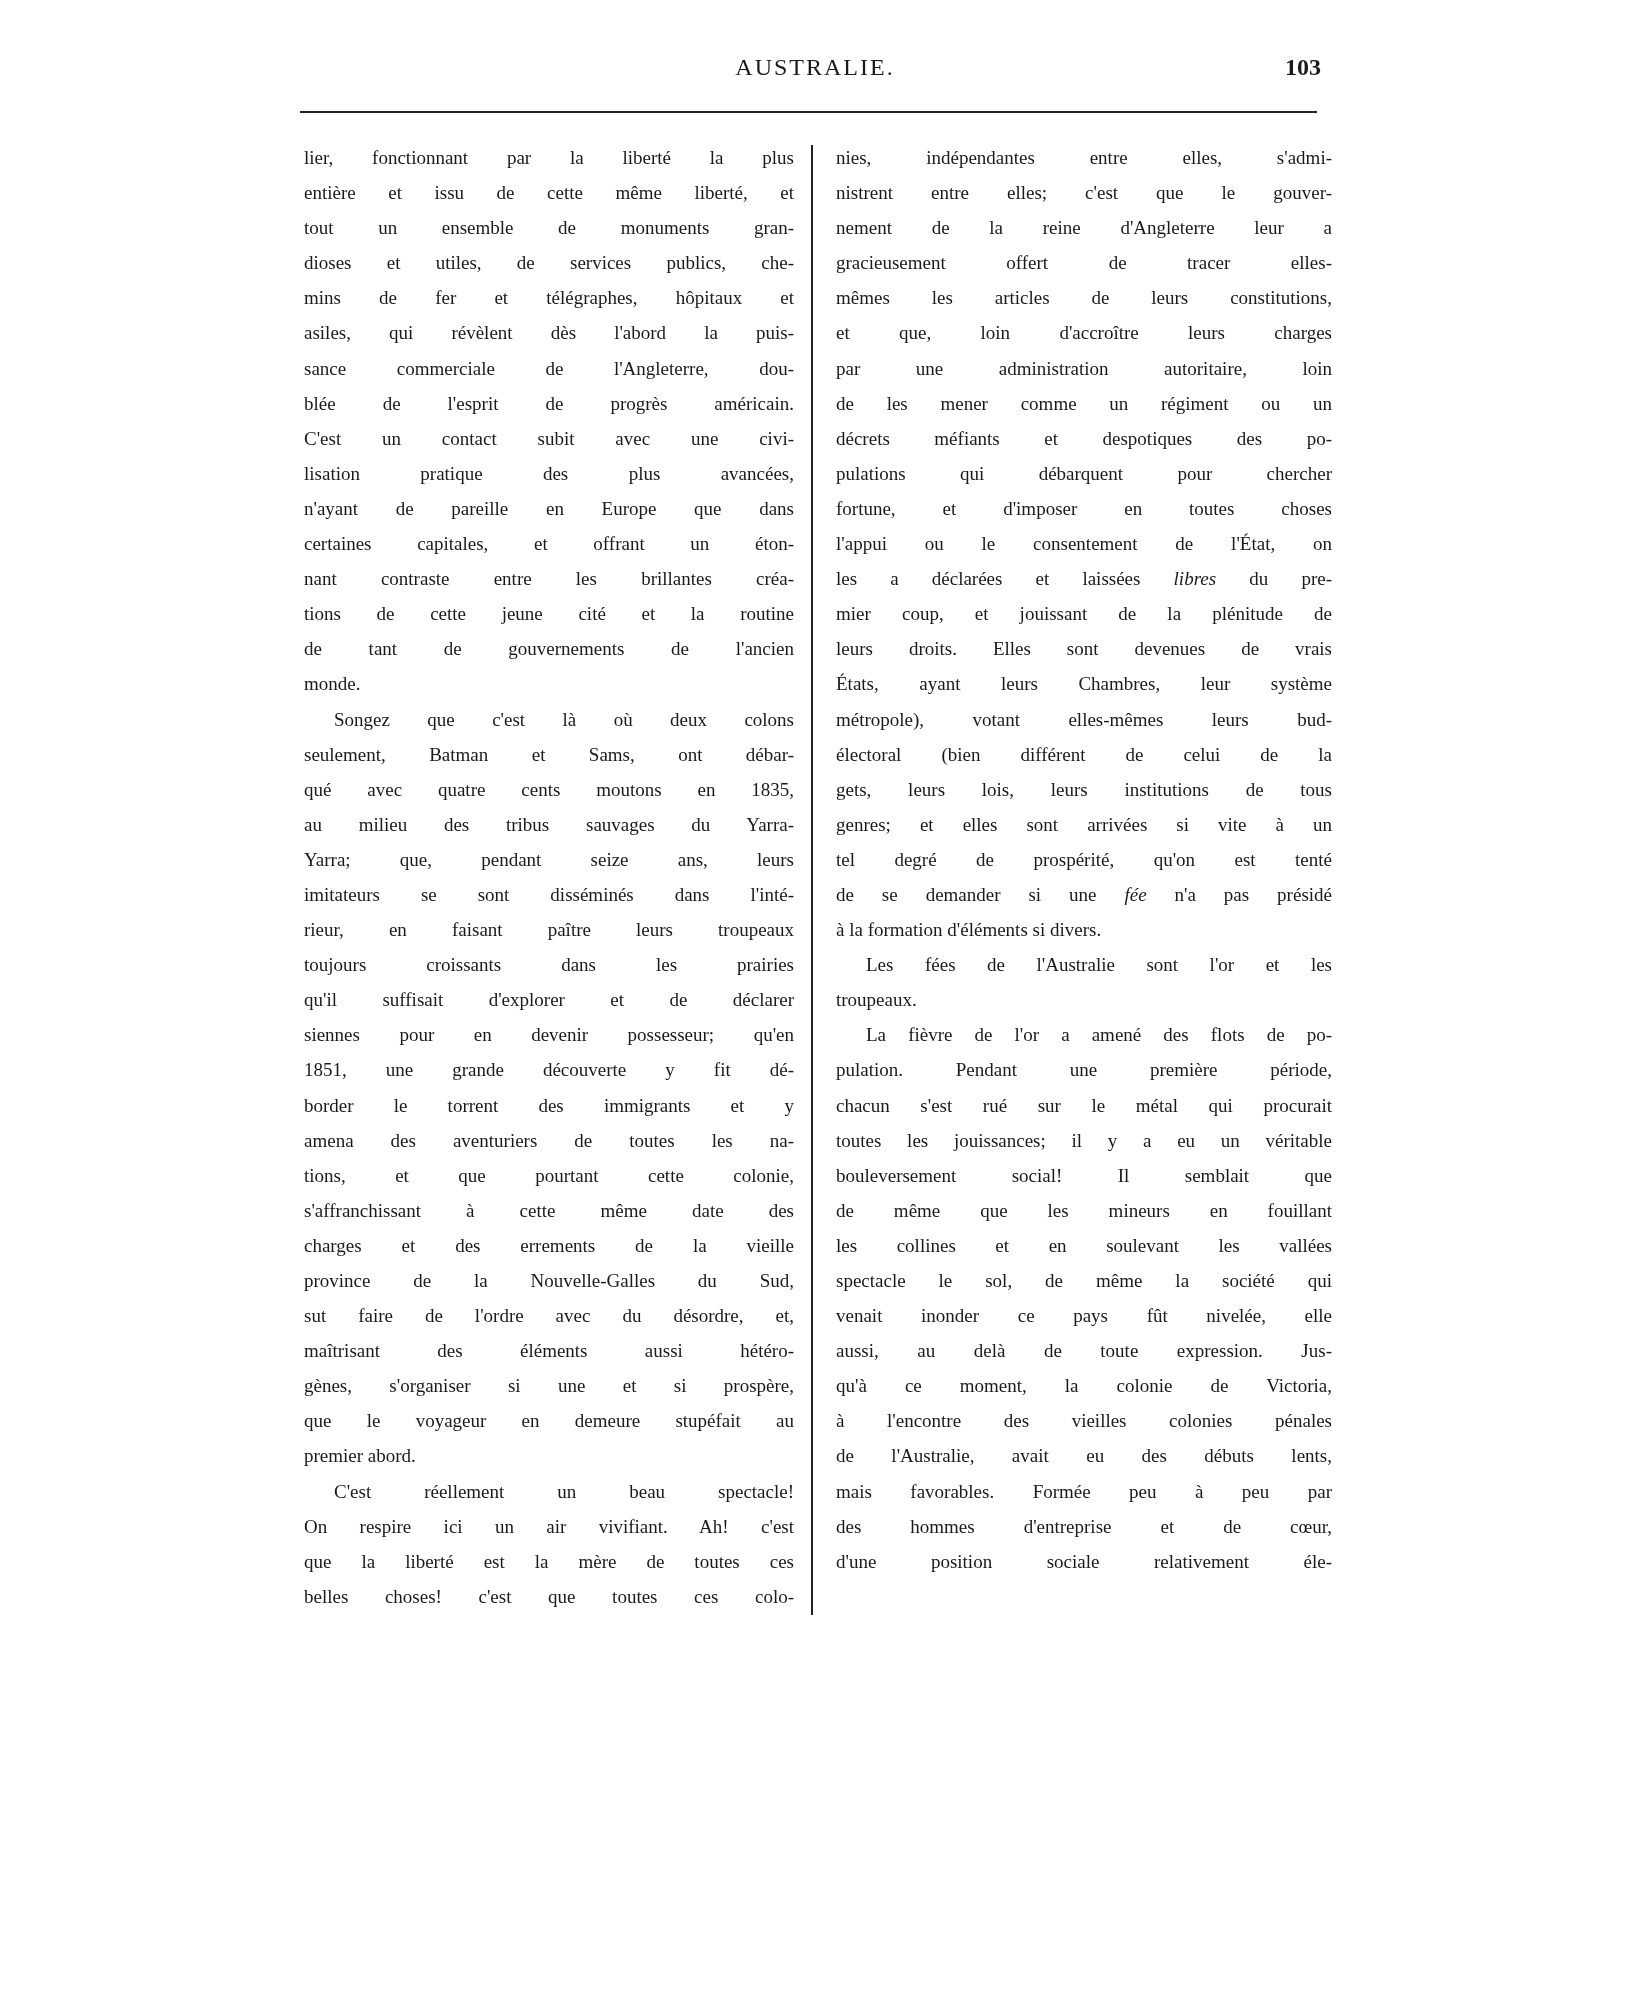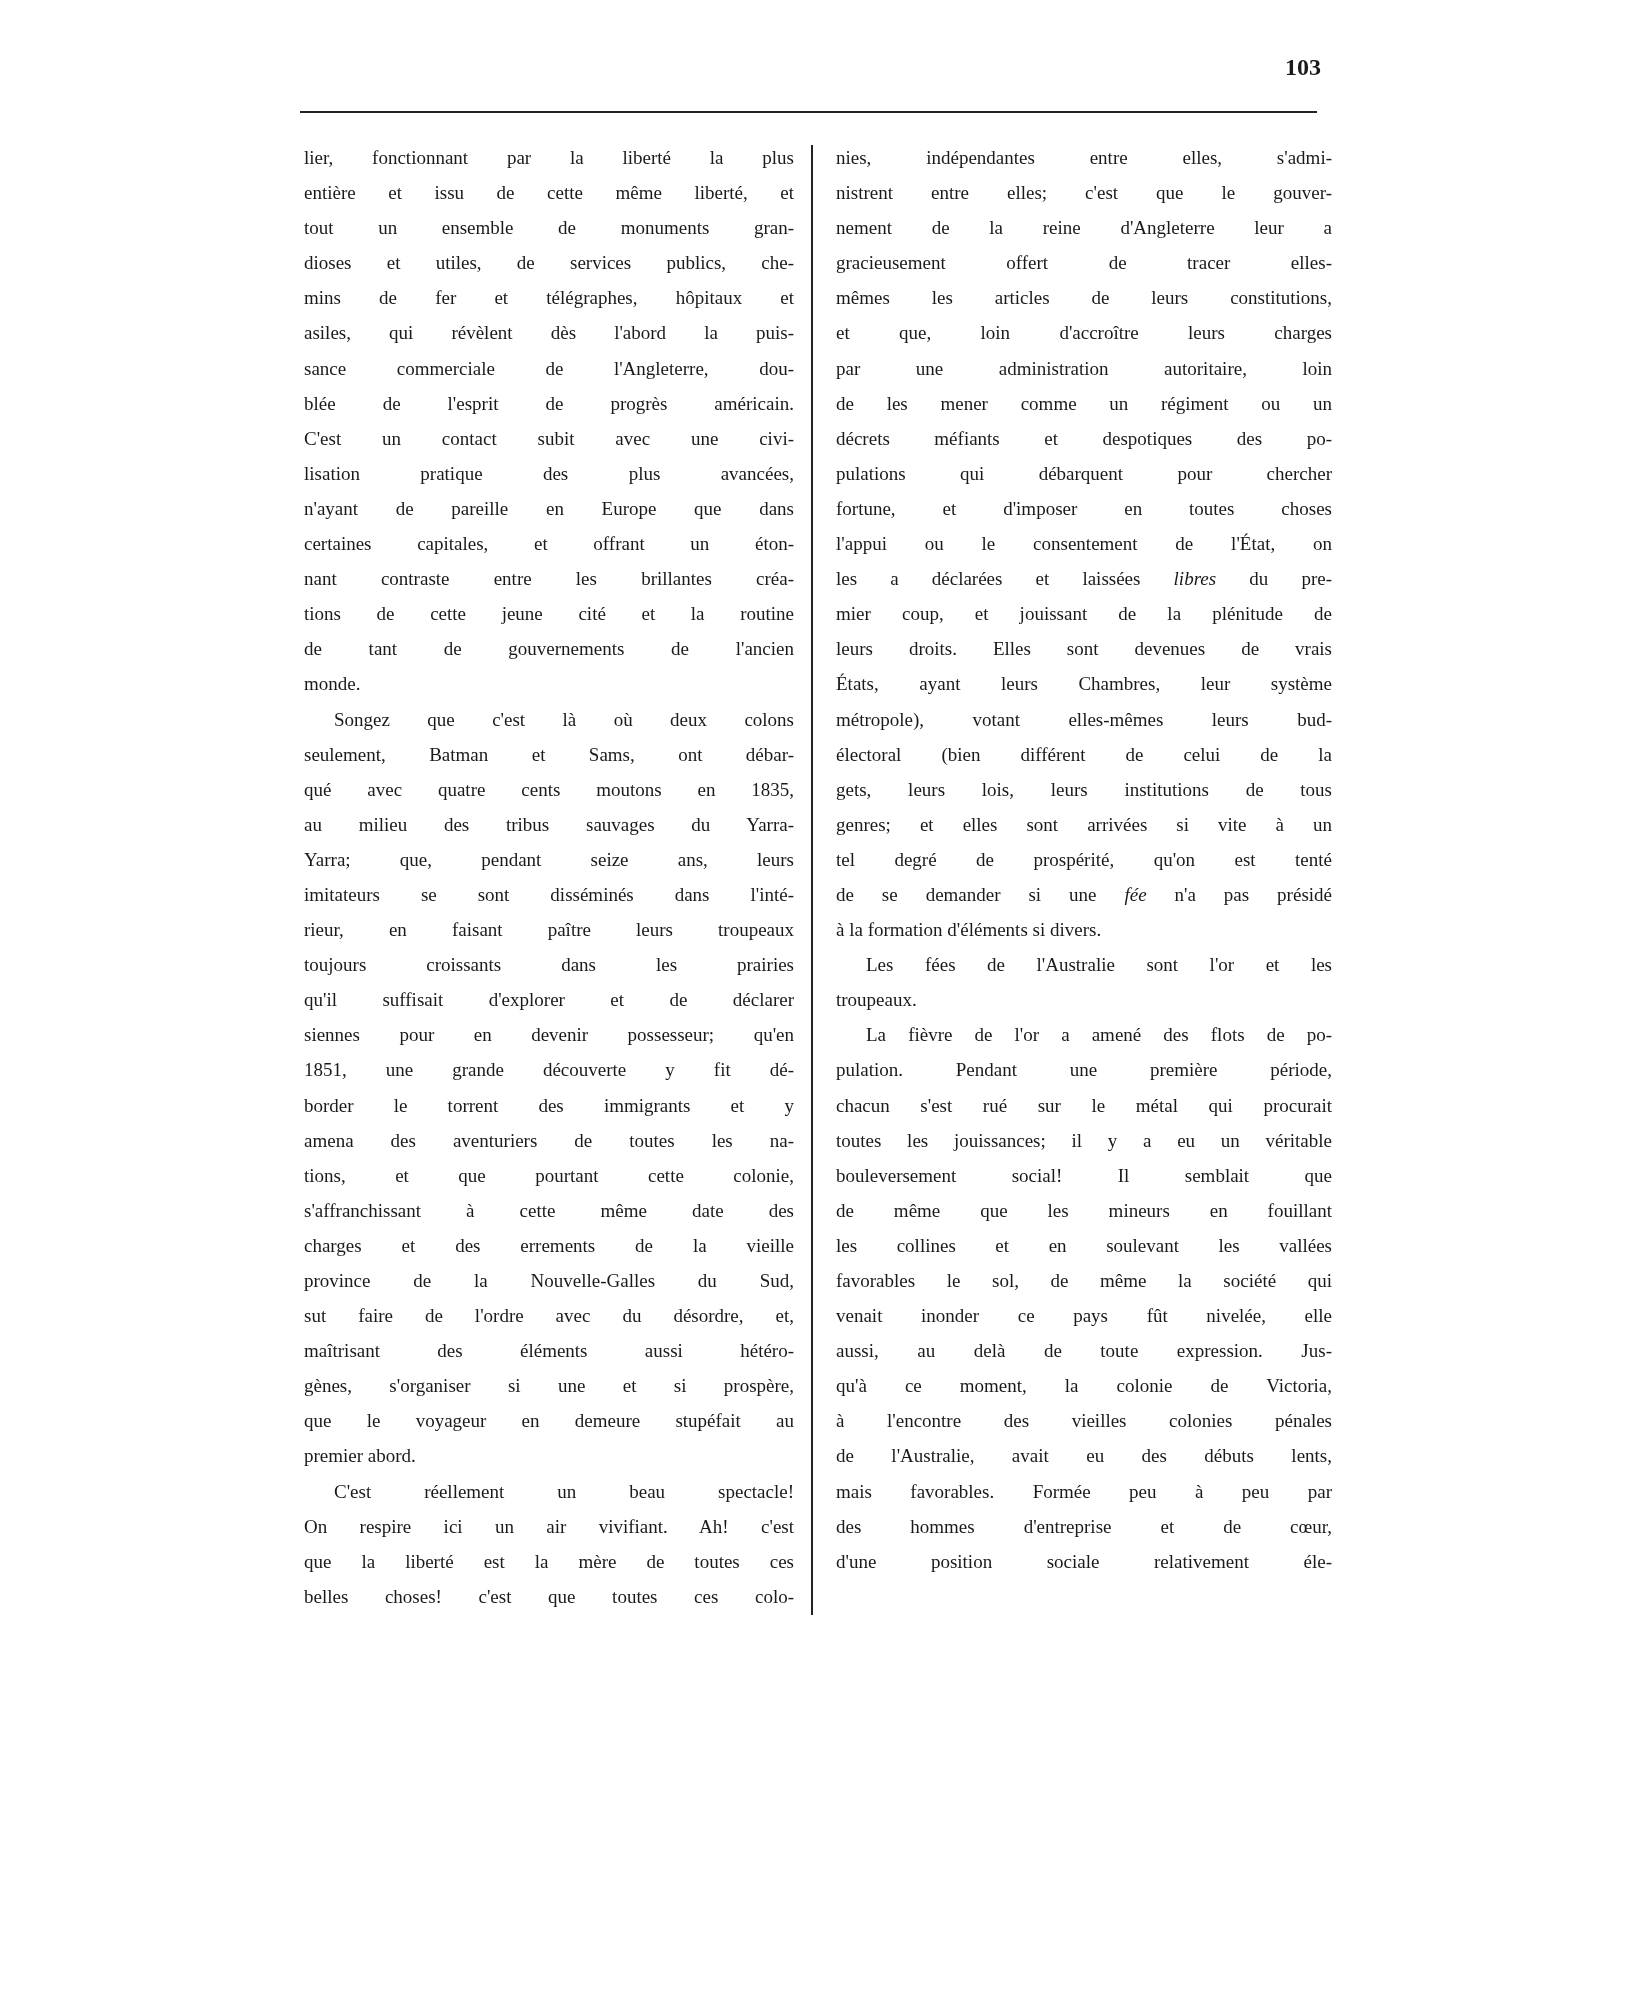--- a/index.html
+++ b/index.html
@@ -18,20 +18,21 @@
              border-left: 2px solid #222; }
   .line { display: block; white-space: nowrap; text-align: justify; text-align-last: justify; height: 35.1px; }
   .line.last { text-align-last: left; }
   .line.indent { padding-left: 30px; }
   .it { font-style: italic; }
 </style>
 </head>
 <body>
 
 <div class="running-head">
+  <span class="head-title">AUSTRALIE.</span>
   <span class="page-number">103</span>
 </div>
 <div class="rule"></div>
 
 <div class="column col-left" id="col-left">
     <span class="line">lier, fonctionnant par la liberté la plus</span>
     <span class="line">entière et issu de cette même liberté, et</span>
     <span class="line">tout un ensemble de monuments gran-</span>
     <span class="line">dioses et utiles, de services publics, che-</span>
     <span class="line">mins de fer et télégraphes, hôpitaux et</span>
@@ -100,21 +101,21 @@
     <span class="line last">à la formation d'éléments si divers.</span>
     <span class="line indent">Les fées de l'Australie sont l'or et les</span>
     <span class="line last">troupeaux.</span>
     <span class="line indent">La fièvre de l'or a amené des flots de po-</span>
     <span class="line">pulation. Pendant une première période,</span>
     <span class="line">chacun s'est rué sur le métal qui procurait</span>
     <span class="line">toutes les jouissances; il y a eu un véritable</span>
     <span class="line">bouleversement social! Il semblait que</span>
     <span class="line">de même que les mineurs en fouillant</span>
     <span class="line">les collines et en soulevant les vallées</span>
-    <span class="line">favorables le sol, de même la société qui</span>
+    <span class="line">spectacle le sol, de même la société qui</span>
     <span class="line">venait inonder ce pays fût nivelée, elle</span>
     <span class="line">aussi, au delà de toute expression. Jus-</span>
     <span class="line">qu'à ce moment, la colonie de Victoria,</span>
     <span class="line">à l'encontre des vieilles colonies pénales</span>
     <span class="line">de l'Australie, avait eu des débuts lents,</span>
     <span class="line">mais favorables. Formée peu à peu par</span>
     <span class="line">des hommes d'entreprise et de cœur,</span>
     <span class="line">d'une position sociale relativement éle-</span>
   </div>
 

